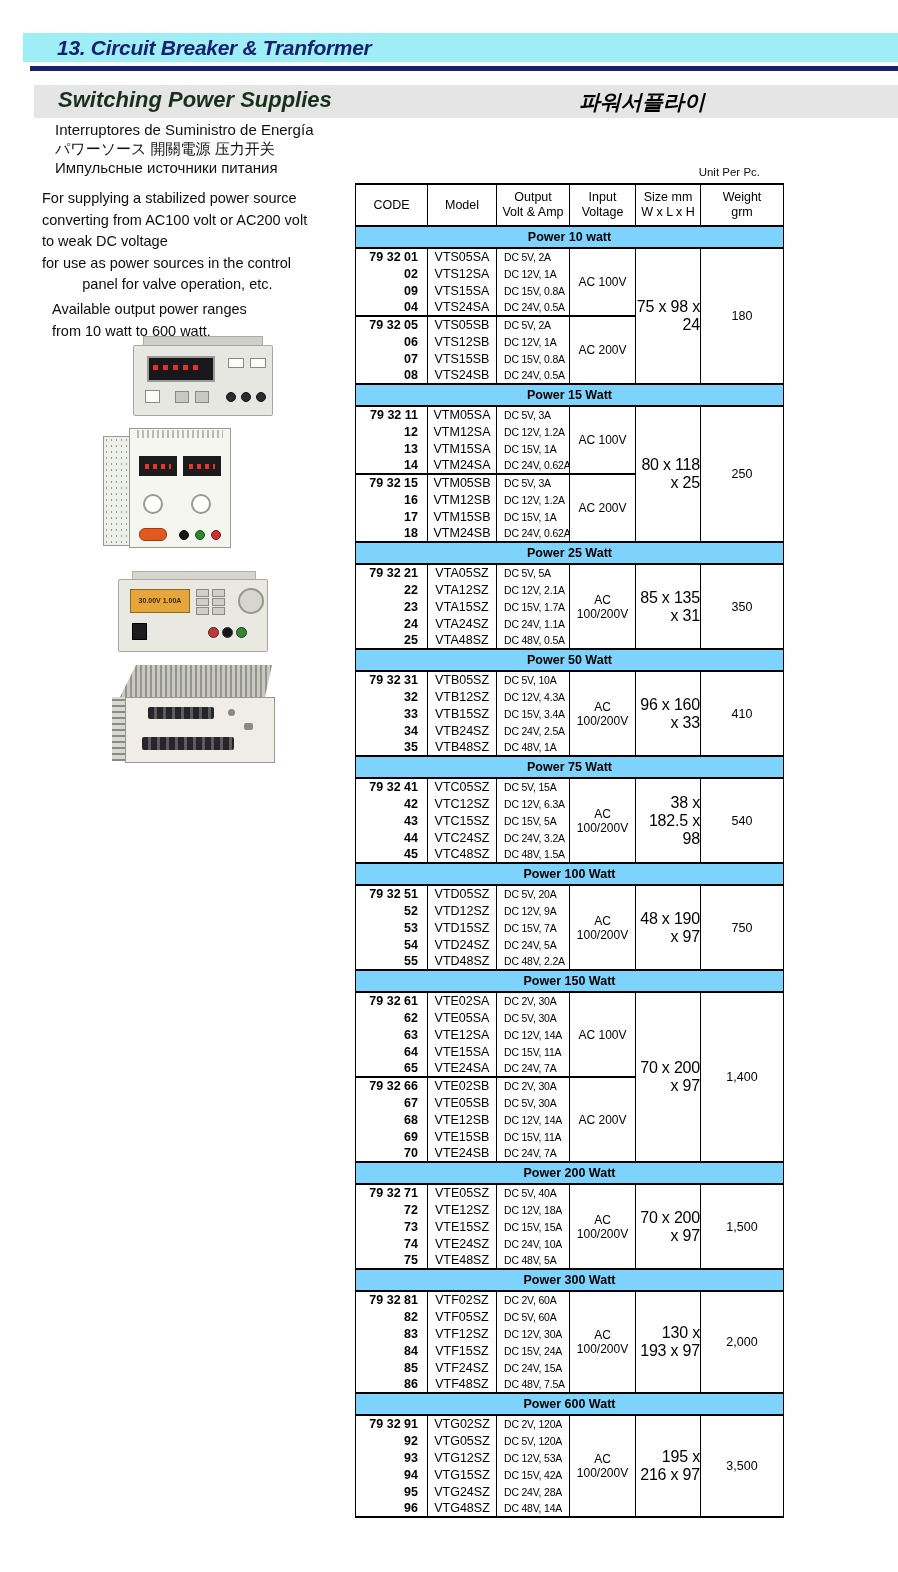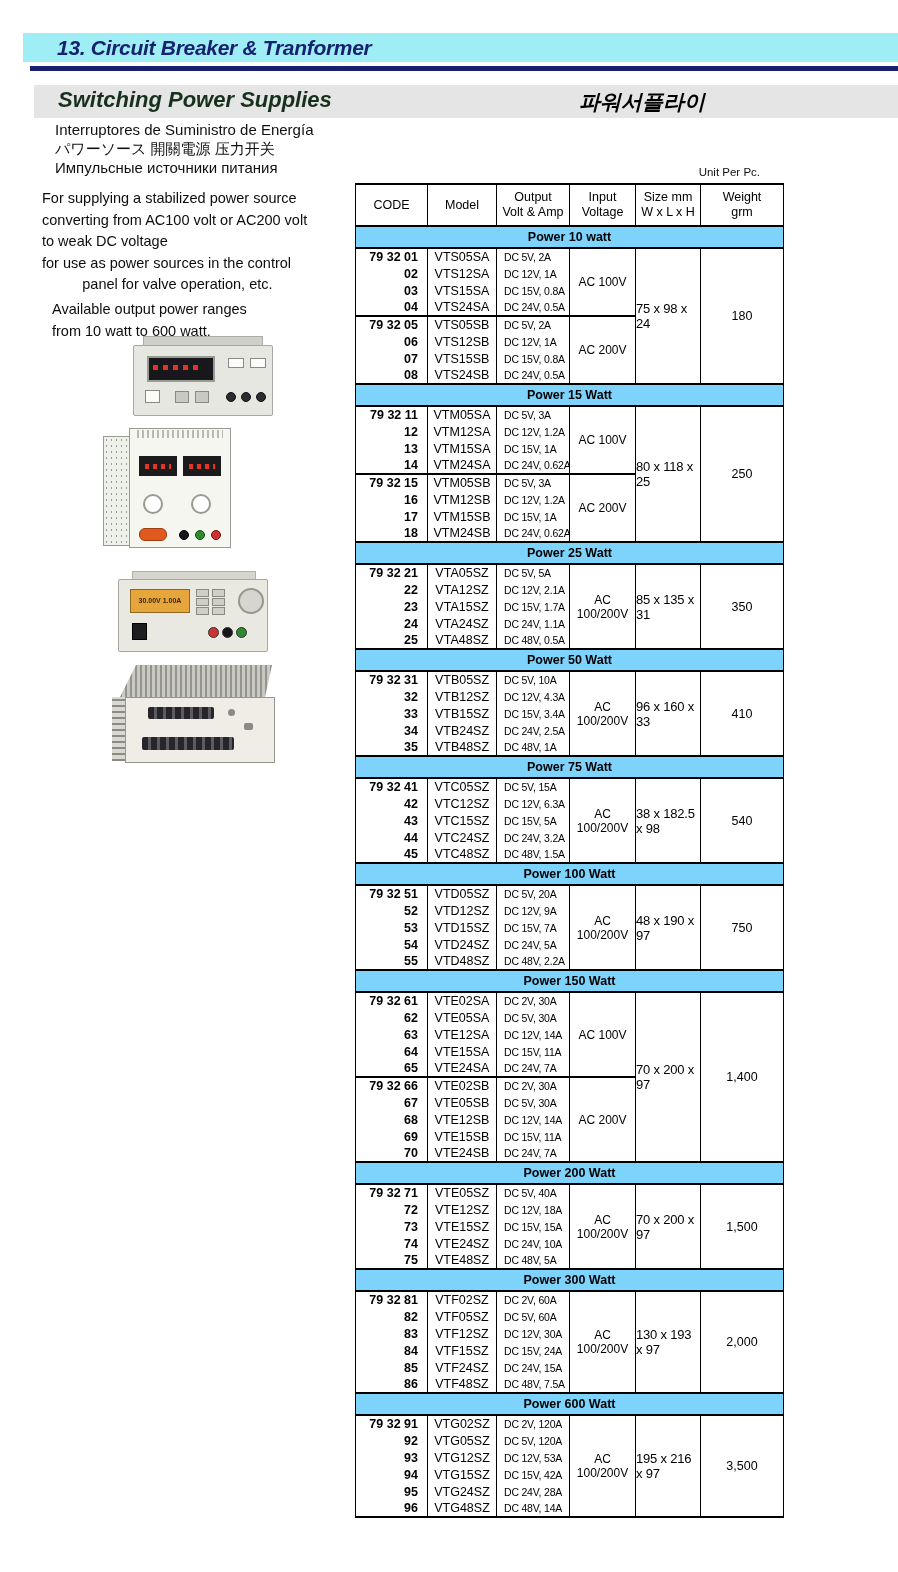--- a/index.html
+++ b/index.html
@@ -30,21 +30,21 @@
   thead th{border:1px solid #000;border-top:2px solid #000;border-bottom:2px solid #000;
     font-weight:normal;font-size:12.5px;white-space:pre-line;height:38px;vertical-align:middle;line-height:15px;padding:1px 0;}
   tr.band td{background:#7dd3fc;border-top:2px solid #000;border-bottom:2px solid #000;
     font-weight:bold;font-size:12.5px;text-align:center;height:18px;padding:1px 0;}
   tbody tr.data{height:17px;}
   tbody td{border-left:1px solid #000;border-right:1px solid #000;padding:0;vertical-align:middle;}
   .c-code{font-weight:bold;text-align:right;padding-right:9px;font-size:12.5px;}
   .c-model{text-align:center;font-size:12.5px;}
   .c-output{font-size:10.5px;padding-left:7px;letter-spacing:-0.2px;white-space:nowrap;}
   .c-input{text-align:center;font-size:12px;}
-  .c-size{text-align:left;font-size:13px;letter-spacing:-0.2px;}
+  .c-size{text-align:right;font-size:16px;letter-spacing:-0.2px;}
   .c-weight{text-align:center;font-size:12.5px;margin-top:10px;}
   .gsep{border-top:2px solid #000;}
   
   .photo{position:absolute;}
   .shape{position:absolute;}
   
   #photo1{left:133px;top:336px;width:140px;height:80px;}
   .p1-lid{left:10px;top:0;width:118px;height:9px;background:#cfcfc9;border:1px solid #adada7;}
   .p1-body{left:0;top:9px;width:138px;height:69px;background:#e7e7e2;border:1px solid #a8a8a2;border-radius:2px;}
   .p1-display{left:14px;top:20px;width:64px;height:22px;background:#17171c;border:2px solid #9b9b95;}
@@ -210,21 +210,21 @@
           <td class="c-input" rowspan="4">AC 100V</td>
           <td class="c-size" rowspan="8">75 x 98 x 24</td>
           <td class="c-weight" rowspan="8">180</td>
         </tr>
         <tr class="data">
           <td class="c-code">02</td>
           <td class="c-model">VTS12SA</td>
           <td class="c-output">DC 12V, 1A</td>
         </tr>
         <tr class="data">
-          <td class="c-code">03</td>
+          <td class="c-code">09</td>
           <td class="c-model">VTS15SA</td>
           <td class="c-output">DC 15V, 0.8A</td>
         </tr>
         <tr class="data">
           <td class="c-code">04</td>
           <td class="c-model">VTS24SA</td>
           <td class="c-output">DC 24V, 0.5A</td>
         </tr>
         <tr class="data">
           <td class="c-code gsep">79 32 05</td>

